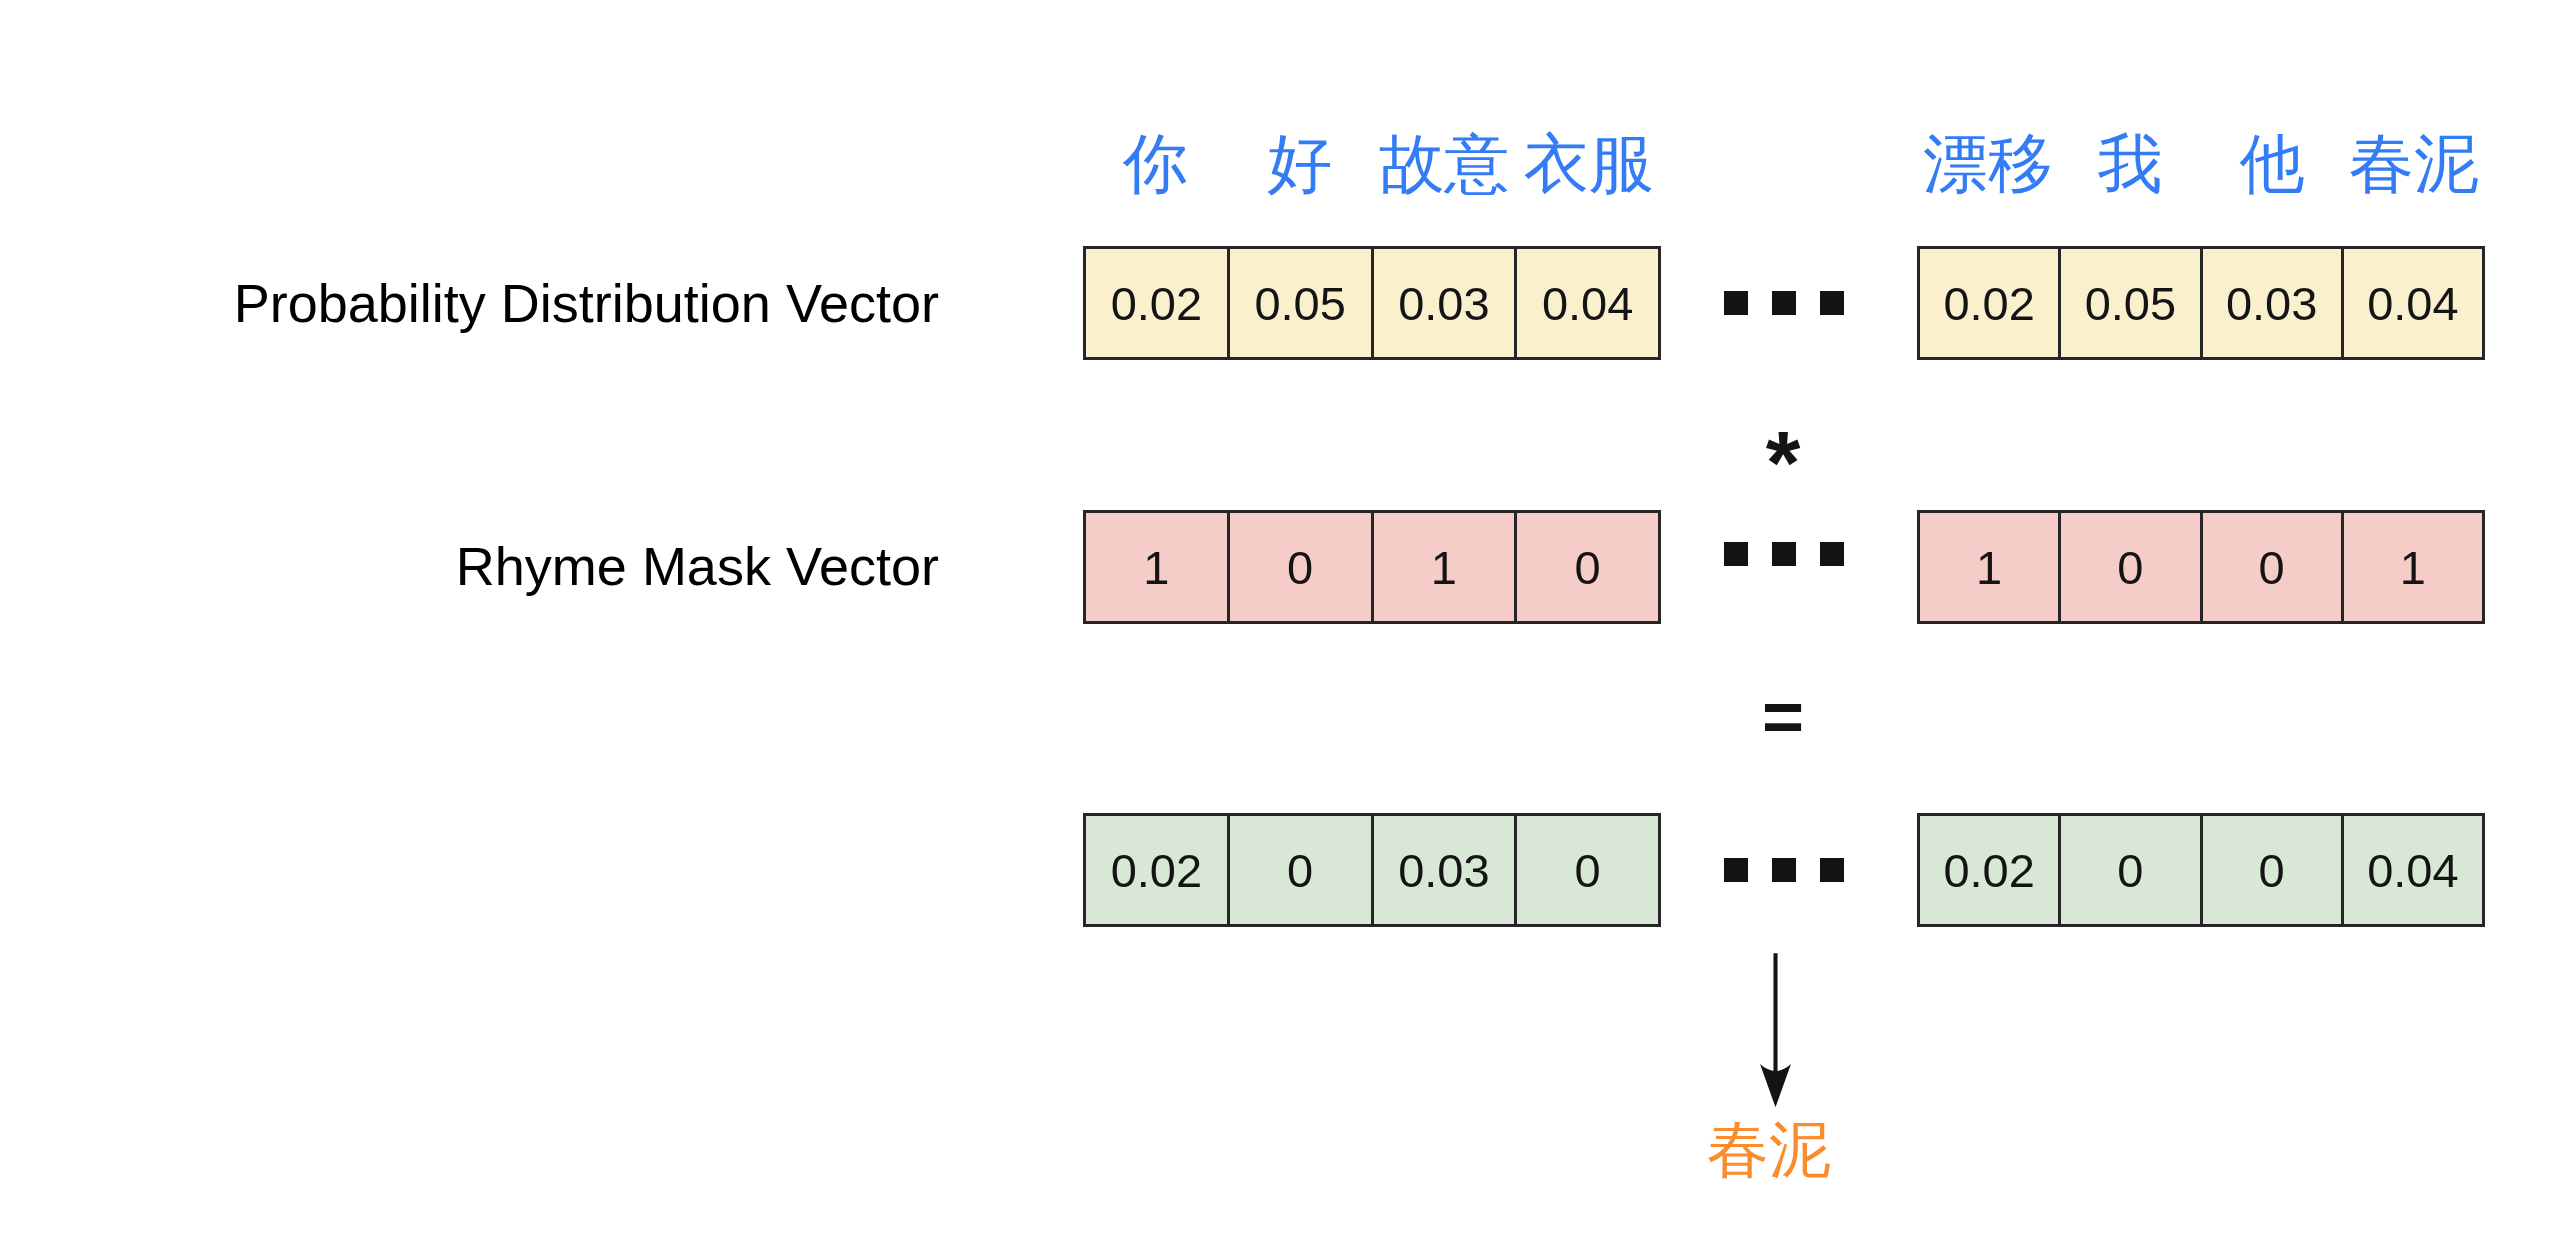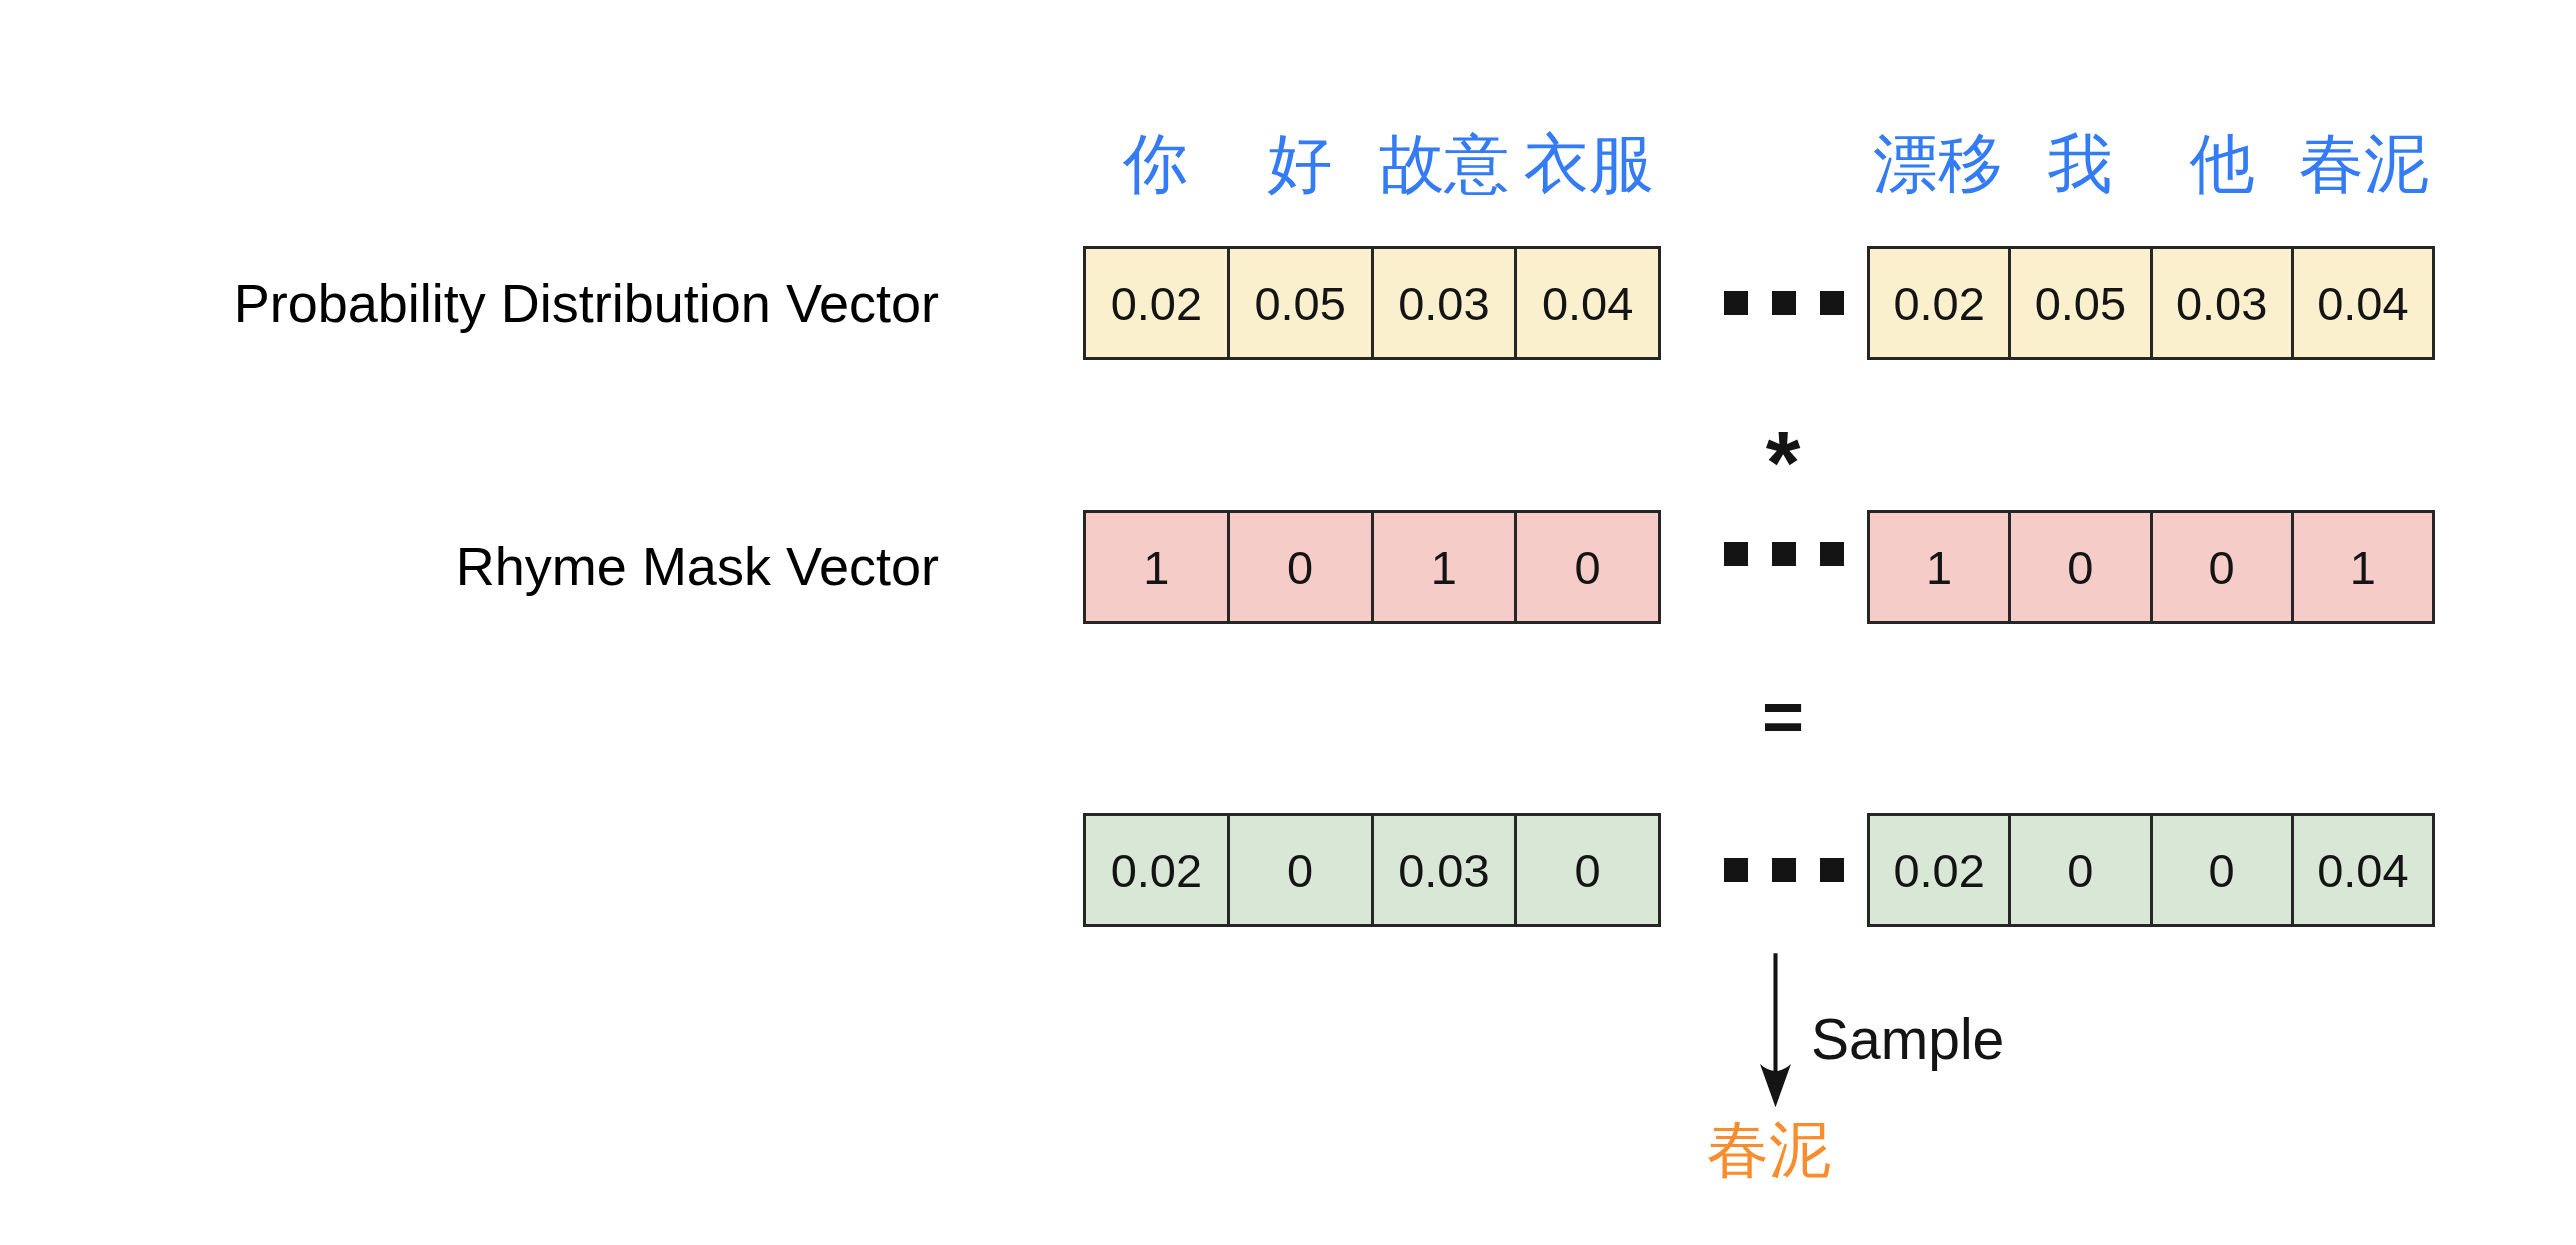--- a/index.html
+++ b/index.html
@@ -29,21 +29,21 @@
   }
   .tokens .tk {
     flex: 1;
     text-align: center;
     line-height: 81px;
     font-size: 65px;
     color: #337CF5;
     white-space: nowrap;
   }
   .gl { left: 1083px; width: 578px; }
-  .gr { left: 1867px; width: 568px; justify-content: flex-end; }
+  .gr { left: 1917px; width: 568px; justify-content: flex-end; }
 
   
   .vec {
     position: absolute;
     height: 114px;
     display: flex;
     border: 3.3px solid #262626;
     box-sizing: border-box;
     background: #fde047;
   }
@@ -211,17 +211,16 @@
     <div class="cell" style="background: rgb(217, 231, 214);">0.02</div>
     <div class="cell" style="background: rgb(217, 231, 214);">0</div>
     <div class="cell" style="background: rgb(217, 231, 214);">0</div>
     <div class="cell" style="background: rgb(217, 231, 214);">0.04</div>
   </div>
 
   <svg class="arrow" width="49" height="163" viewBox="0 0 60 200">
     <line x1="30" y1="4" x2="30" y2="150" stroke="#141414" stroke-width="5"></line>
     <path d="M30 193 L11 140 Q30 157 49 140 Z" fill="#141414"></path>
   </svg>
-  <div class="samplelabel">Sample</div>
   <div class="result">春泥</div>
 
 </div>
 
 
 </body></html>

